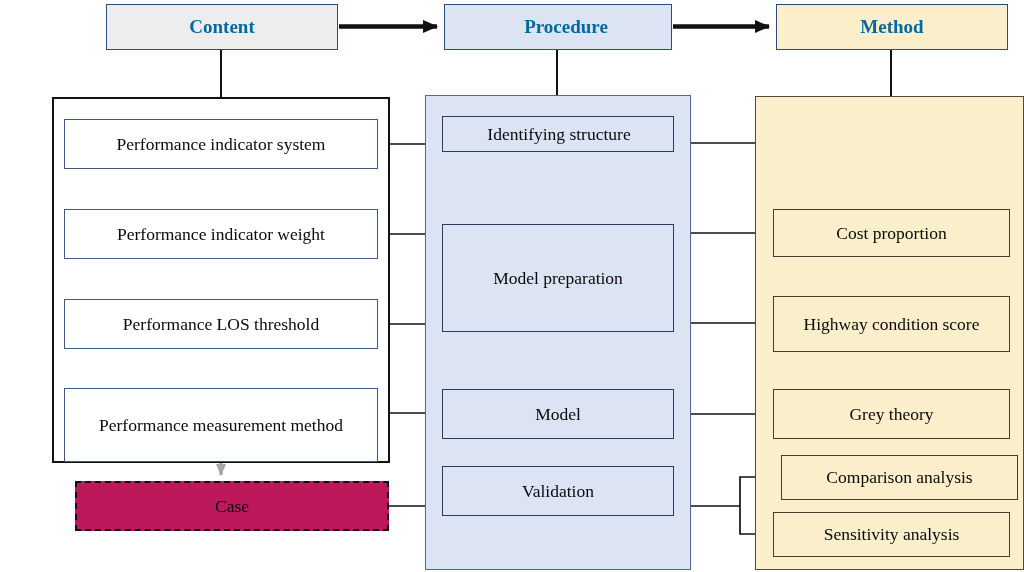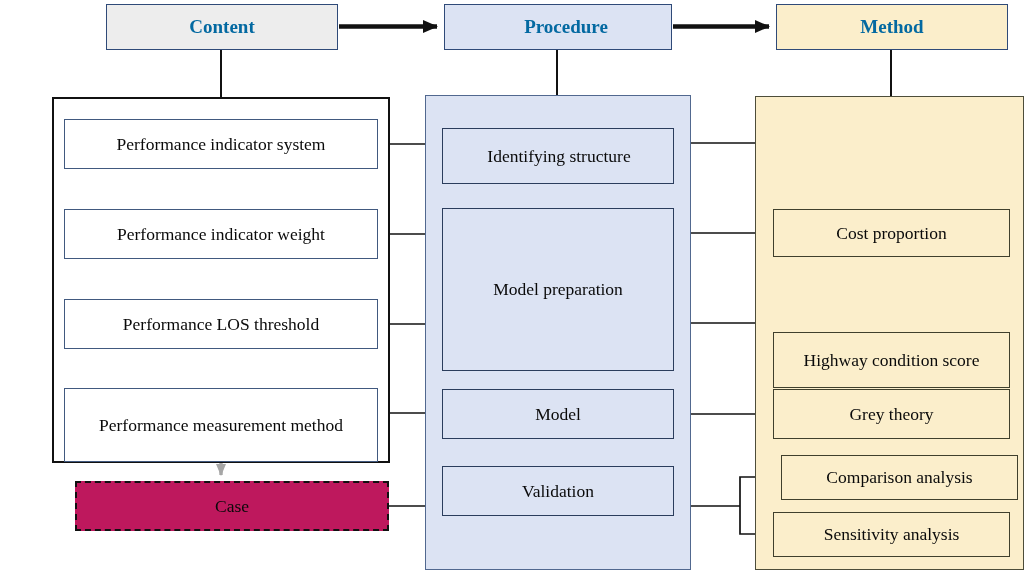--- a/index.html
+++ b/index.html
@@ -116,29 +116,29 @@
   }
 
   
   .n-pis   { top: 119px; height: 50px; }
   .n-piw   { top: 209px; height: 50px; }
   .n-plt   { top: 299px; height: 50px; }
   .n-pmm   { top: 388px; height: 74px; }
   .n-case  { top: 481px; height: 50px; }
 
   
-  .n-ident { top: 128px; height: 56px; padding-left: 8px; }
-  .n-modprep { top: 208px; height: 163px; }
+  .n-ident { top: 116px; height: 36px; padding-left: 8px; }
+  .n-modprep { top: 224px; height: 108px; }
   .n-model { top: 389px; height: 50px; }
   .n-valid { top: 466px; height: 50px; }
 
   
   .n-ahp   { top: 118px; height: 48px; }
   .n-cost  { top: 209px; height: 48px; }
-  .n-hcs   { top: 296px; height: 56px; margin-top: 36px; }
+  .n-hcs   { top: 296px; height: 56px; }
   .n-grey  { top: 389px; height: 50px; }
   .n-comp  { top: 455px; height: 45px; margin-left: 8px; }
   .n-sens  { top: 512px; height: 45px; }
 </style>
 </head>
 <body>
 
 <div id="canvas">
 
   <svg id="svg-layer" viewBox="0 0 1024 572" xmlns="http://www.w3.org/2000/svg">

